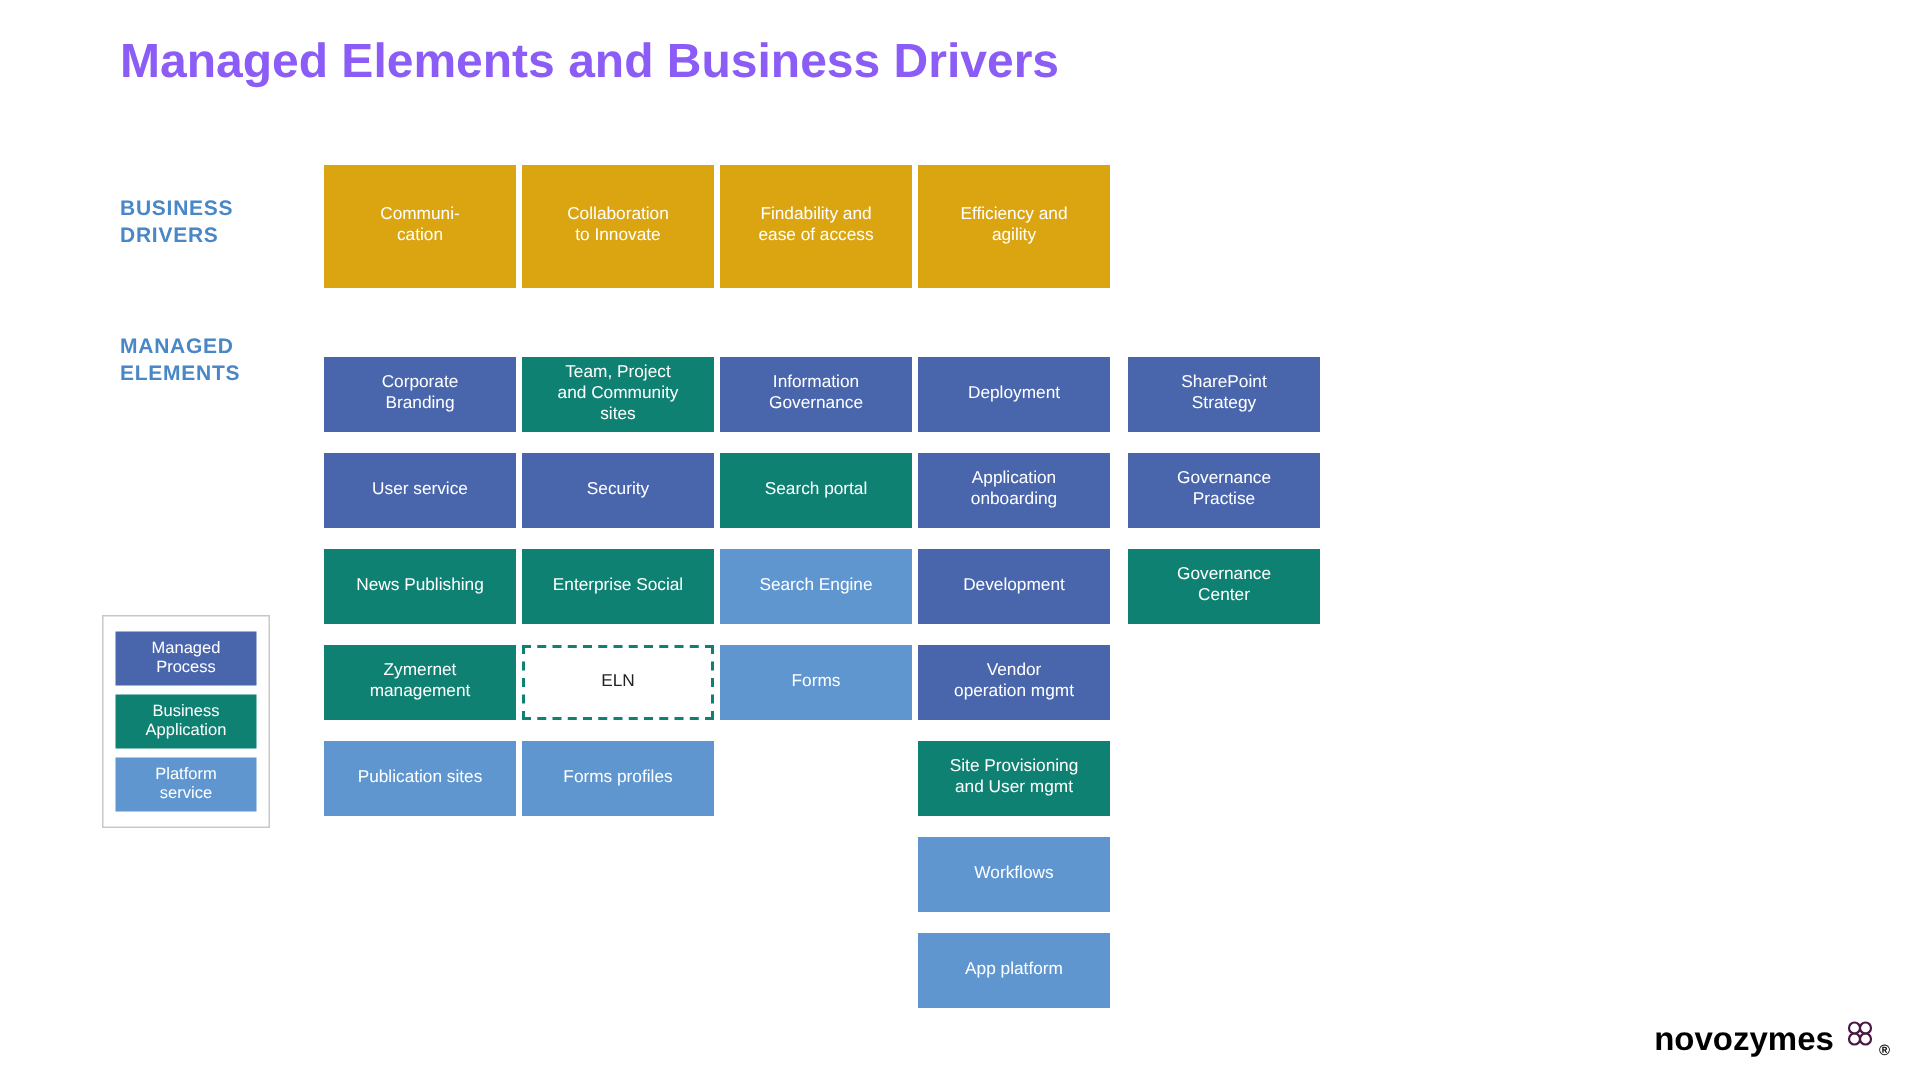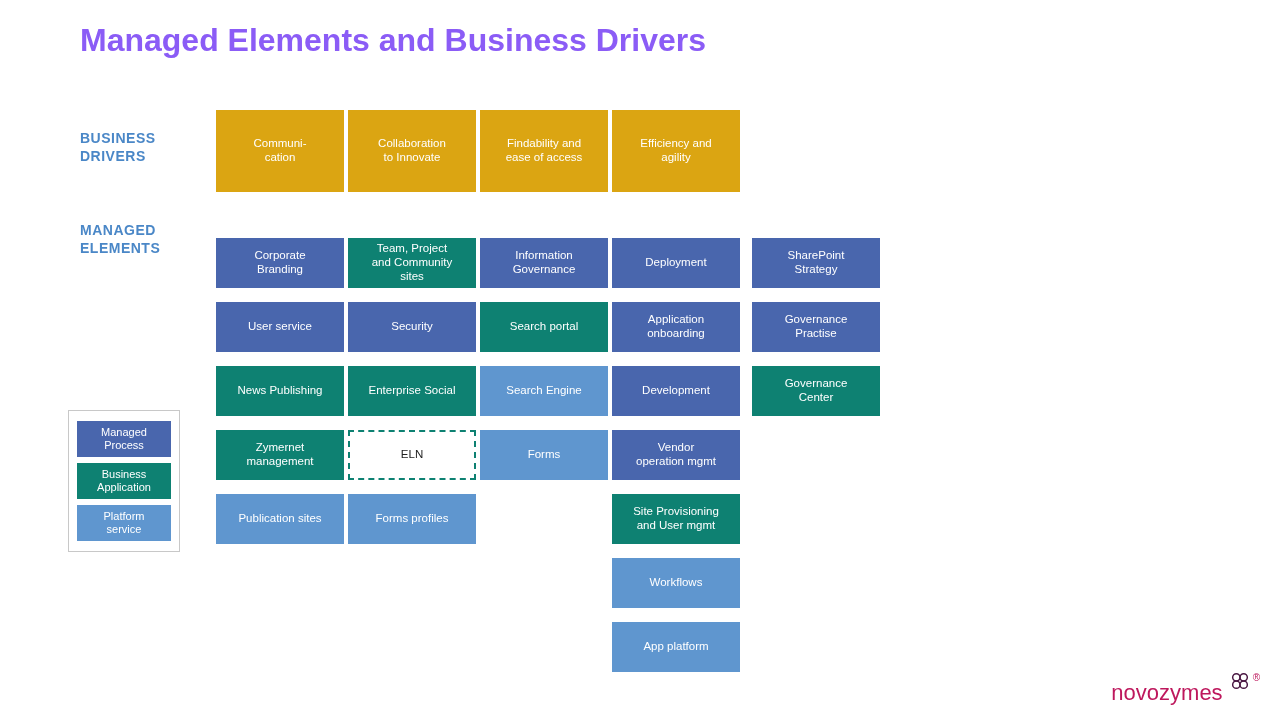--- a/index.html
+++ b/index.html
@@ -20,21 +20,21 @@
   .tile.tall { height: 82px; }
   .yellow { background: #dba512; }
   .blue   { background: #4966ad; }
   .teal   { background: #0e8172; }
   .light  { background: #5f96cf; }
   .eln    { background: #fff; color: #222; border: 2px dashed #0e8172; }
 
   .legend-box { position: absolute; left: 68px; top: 410px; width: 112px; border: 1px solid #c8c8c8; padding: 10px 8px; display: flex; flex-direction: column; gap: 6px; }
   .legend-box .chip { height: 36px; display: flex; align-items: center; justify-content: center; text-align: center; font-size: 11px; color: #fff; line-height: 1.15; }
 
-  .logo { position: absolute; right: 20px; bottom: 14px; display: flex; align-items: flex-start; color: #be185d; font-weight: 400; font-size: 22px; }
+  .logo { position: absolute; right: 20px; bottom: 14px; display: flex; align-items: flex-end; color: #000000; font-weight: 700; font-size: 22px; }
   .logo .mark { margin-left: 6px; margin-top: -10px; }
   .logo svg { width: 22px; height: 22px; }
 </style>
 </head>
 <body>
 
 <div class="title">Managed Elements and Business Drivers</div>
 
 <div class="row-label drivers">BUSINESS<br>DRIVERS</div>
 <div class="row-label elements">MANAGED<br>ELEMENTS</div>

